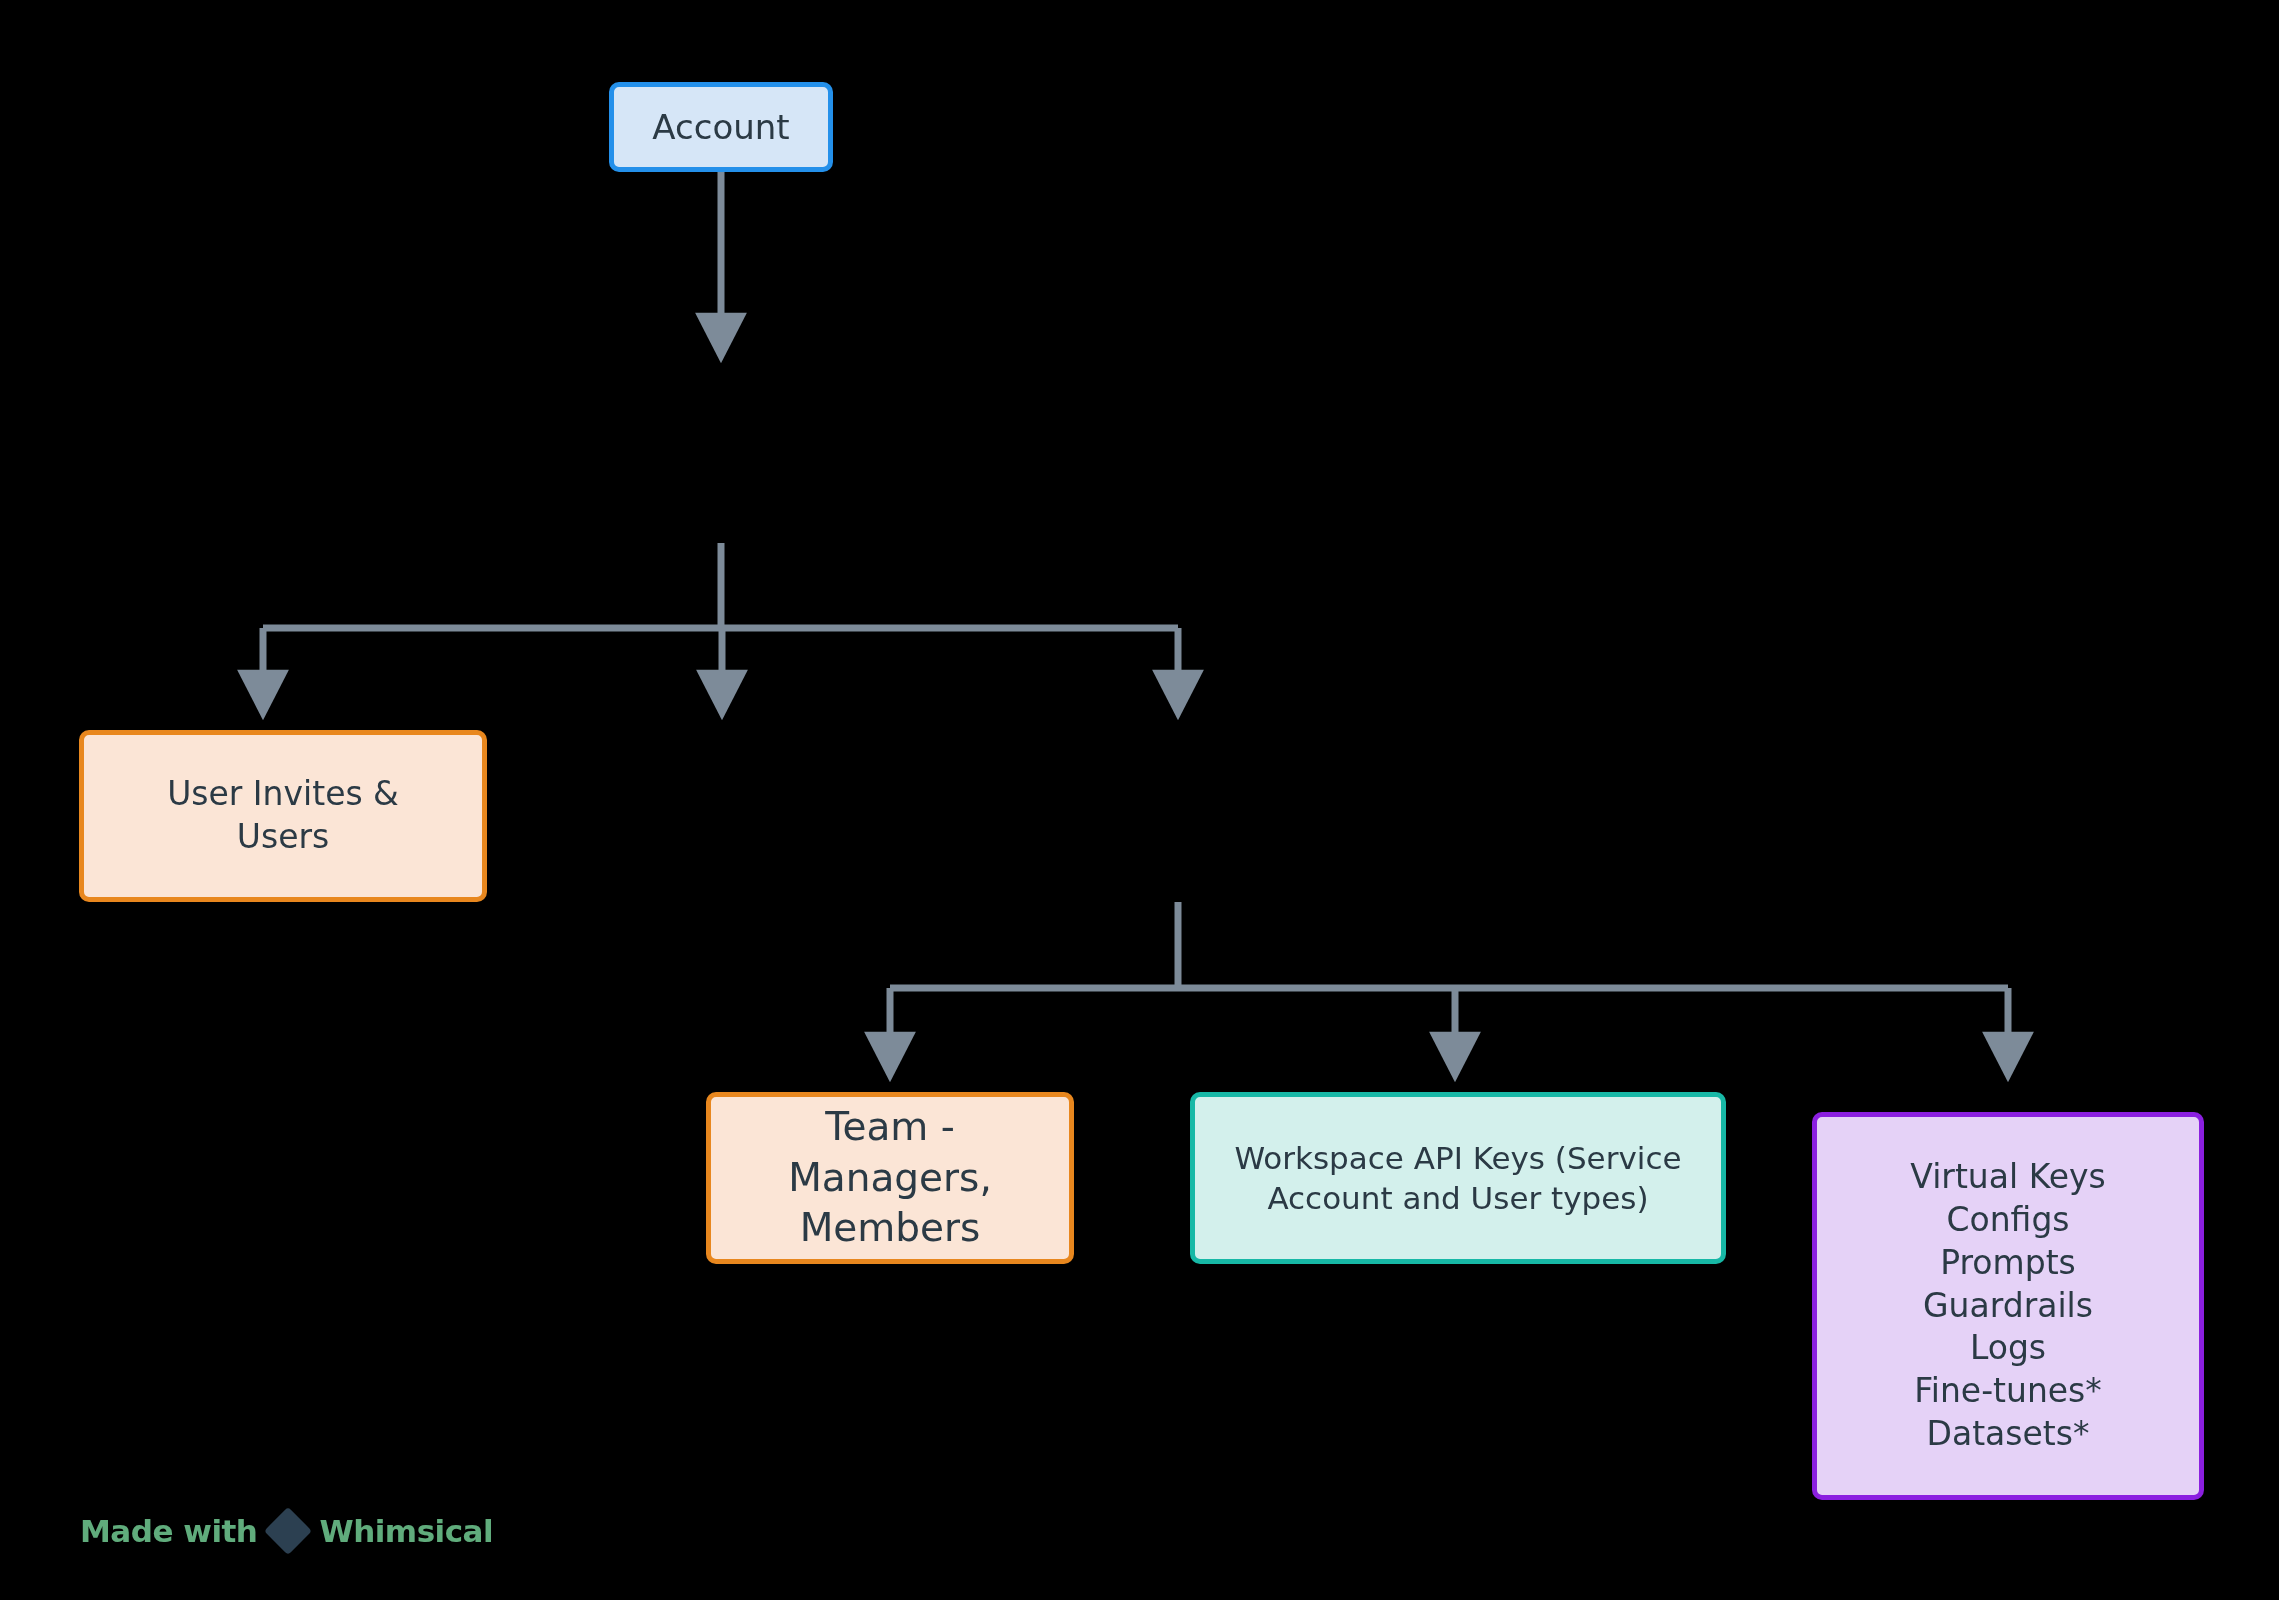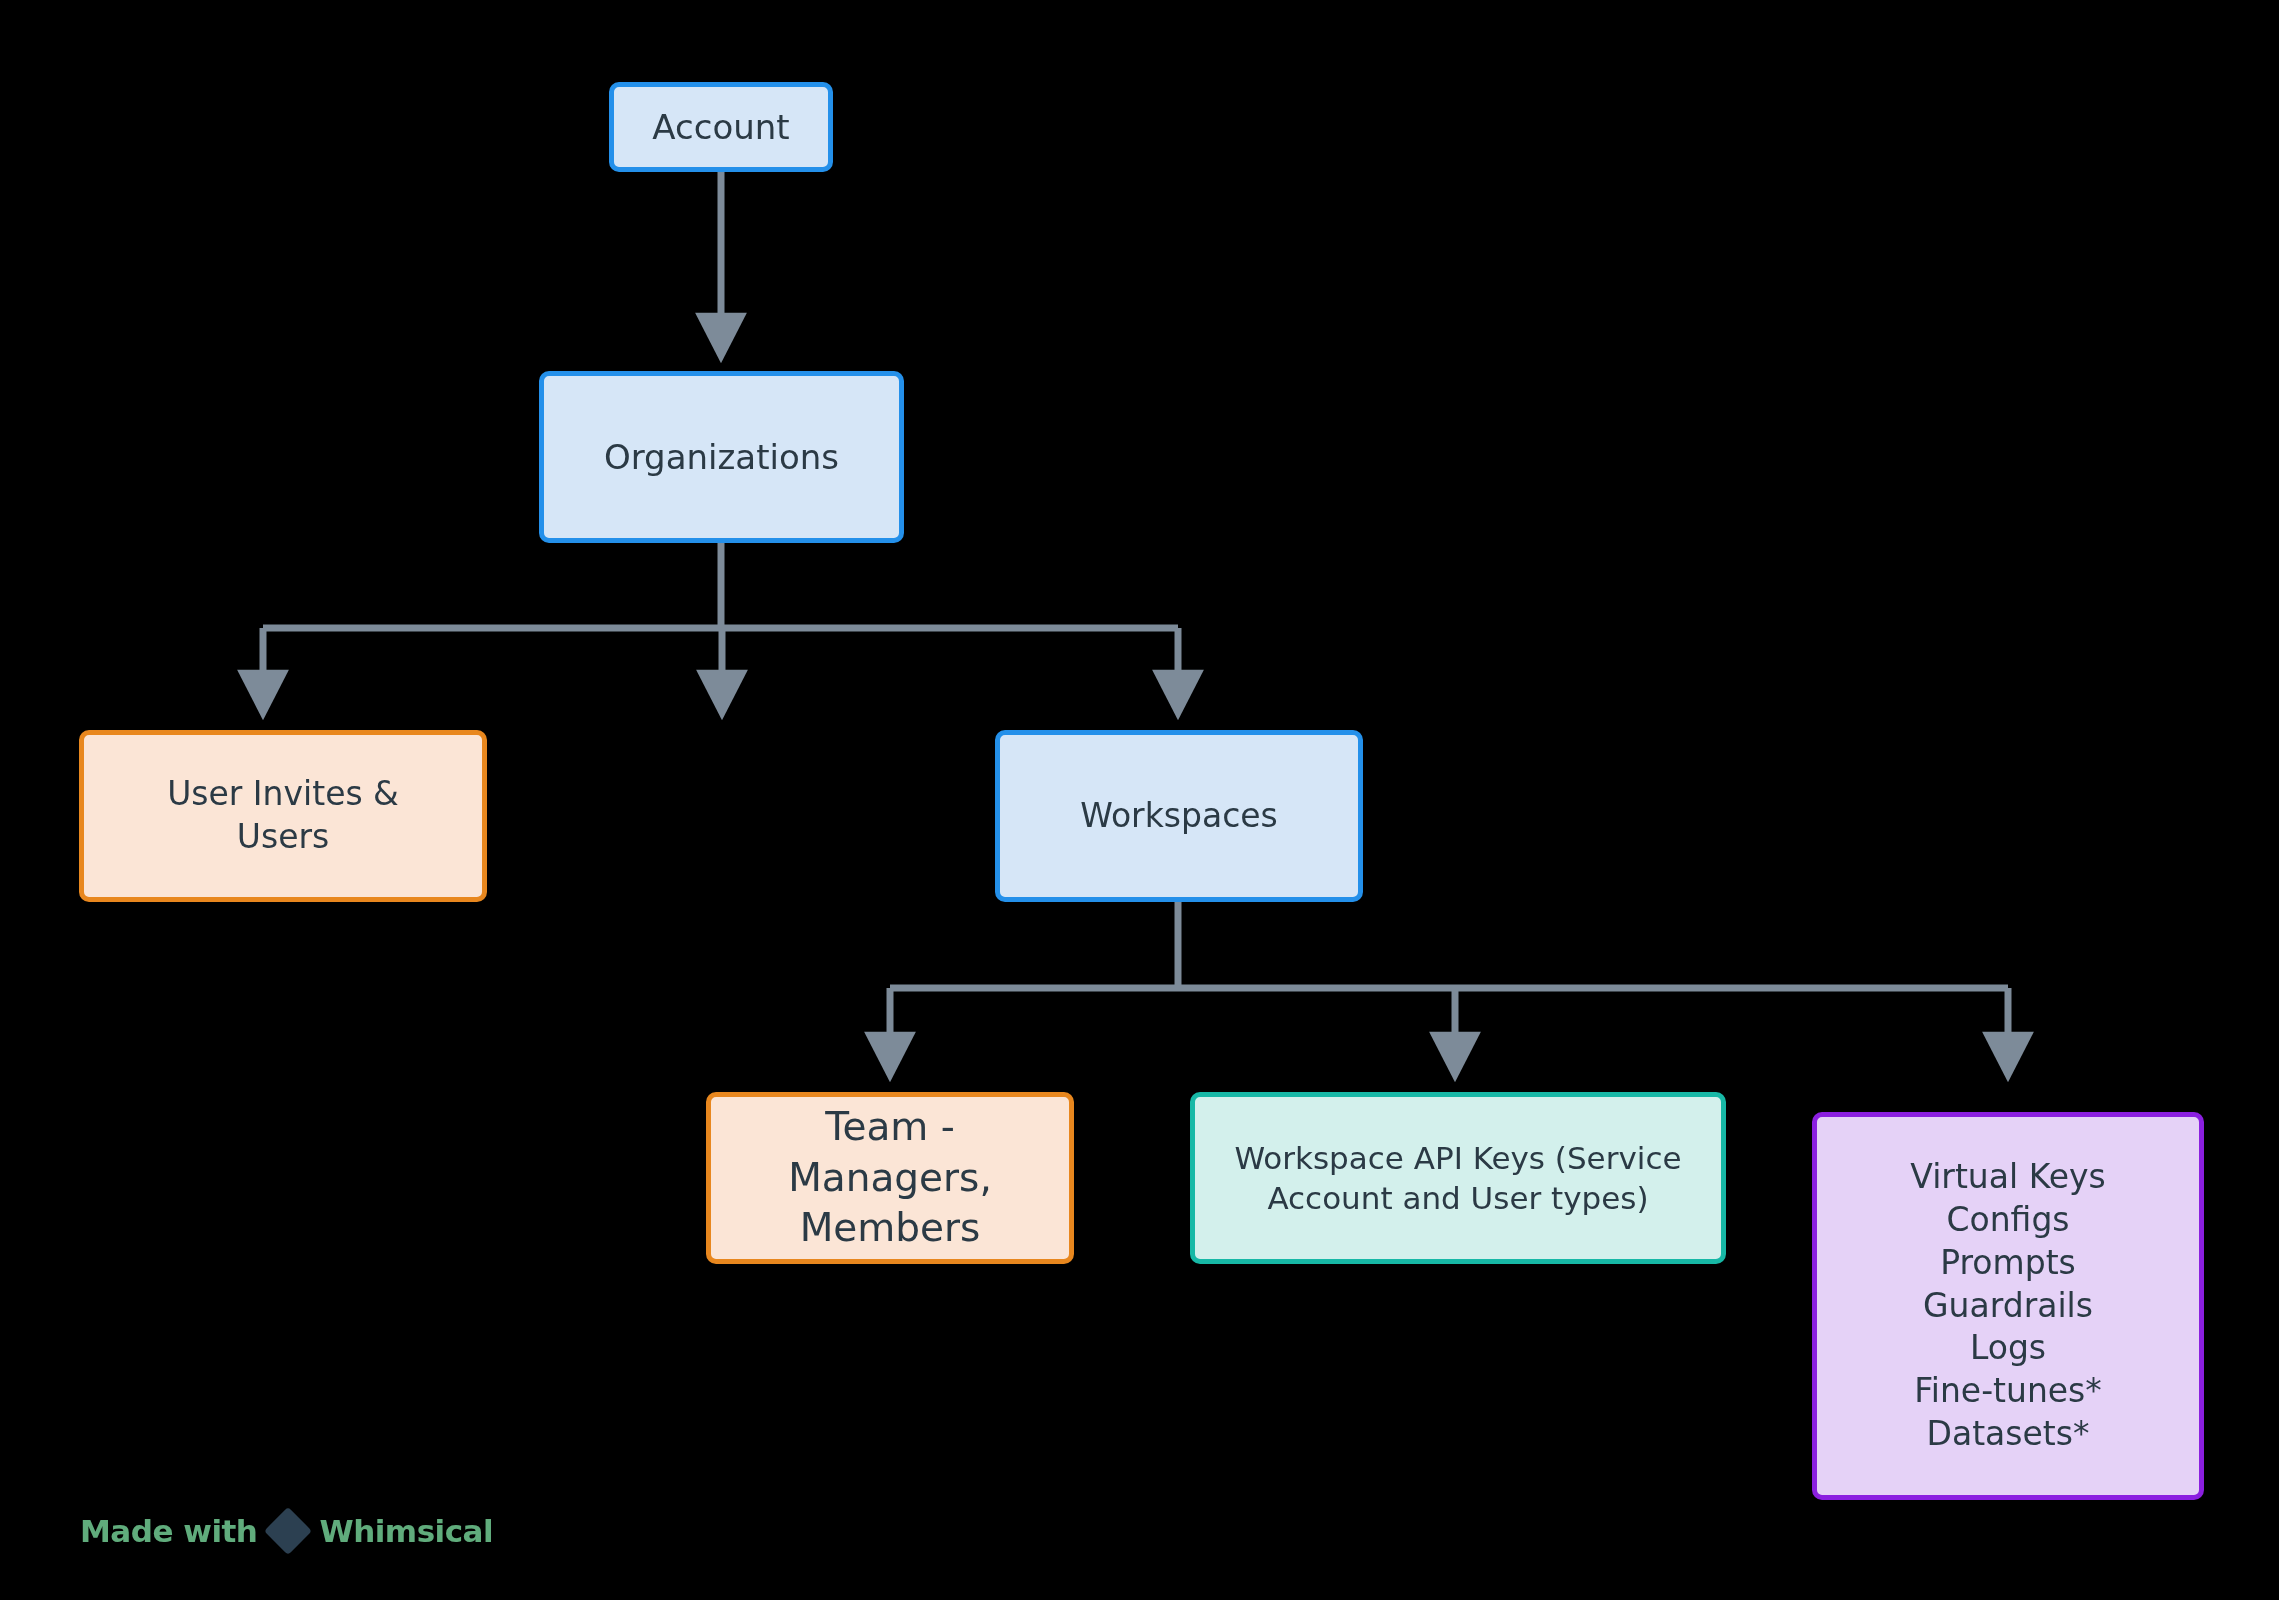--- a/index.html
+++ b/index.html
@@ -113,33 +113,27 @@
       <path d="M1455,988 L1455,1057" marker-end="url(#arrowhead)"></path>
 
       <path d="M2008,988 L2008,1057" marker-end="url(#arrowhead)"></path>
     </g>
   </svg>
 
   <div class="node n-blue" id="node-account">
     <span class="node-label">Account</span>
   </div>
 
-  <div class="node n-blue" id="node-orgs">
-    <span class="node-label">Organizations</span>
-  </div>
 
   <div class="node n-orange" id="node-invites">
     <span class="node-label">User Invites &amp;
 Users</span>
   </div>
 
 
-  <div class="node n-blue" id="node-workspaces">
-    <span class="node-label">Workspaces</span>
-  </div>
 
   <div class="node n-orange" id="node-team">
     <span class="node-label">Team - Managers,
 Members</span>
   </div>
 
   <div class="node n-green" id="node-wskeys">
     <span class="node-label">Workspace API Keys (Service
 Account and User types)</span>
   </div>

